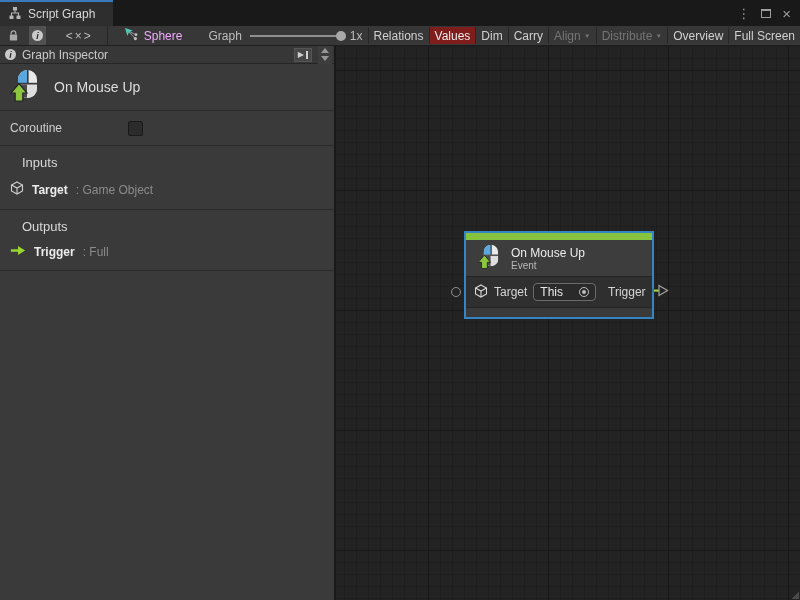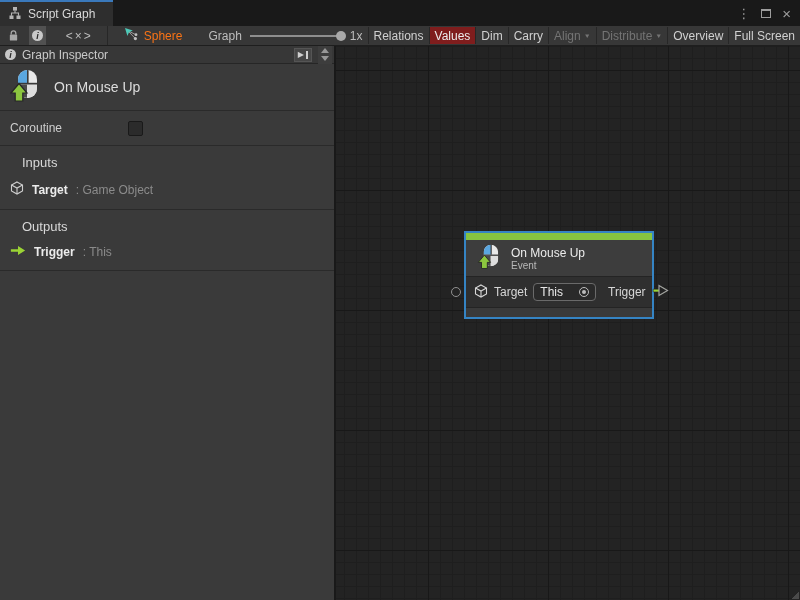--- a/index.html
+++ b/index.html
@@ -33,21 +33,21 @@
     display:flex; align-items:center; justify-content:center;
   }
   .info-badge {
     width:11px; height:11px; border-radius:50%; background:#c9c9c9; color:#2b2b2b;
     font-size:9px; font-weight:bold; display:flex; align-items:center; justify-content:center;
     font-style:italic;
   }
   .tb-code { margin-left:18px; width:44px; text-align:center; letter-spacing:2px; color:#bdbdbd; }
   .sep { width:1px; height:19px; background:#272727; flex:none; }
   .sep1 { margin-left:12px; }
-  .tb-target { display:flex; align-items:center; gap:6px; margin-left:16px; color:#f97316; }
+  .tb-target { display:flex; align-items:center; gap:6px; margin-left:16px; color:#f0abfc; }
   .tb-zoom { display:flex; align-items:center; margin-left:26px; gap:8px; color:#bdbdbd; }
   .zoom-track { width:92px; height:2px; background:#8f8f8f; position:relative; }
   .zoom-handle { position:absolute; right:-4px; top:-4px; width:10px; height:10px; border-radius:50%; background:#a9a9a9; }
   .tb-buttons { display:flex; align-items:stretch; height:17px; margin-left:5px; }
   .tb-btn {
     padding:0 5px; display:flex; align-items:center; gap:3px;
     border-left:1px solid #272727; color:#d0d0d0; cursor:default;
   }
   .tb-btn.active { background:#7f1d1d; color:#ececec; }
   .tb-btn.disabled { color:#747474; }
@@ -279,21 +279,21 @@
 
       <div class="insp-section">
         <div class="sec-header">Outputs</div>
         <div class="sec-row">
           <span>
             <svg width="16" height="11" viewBox="0 0 18 12">
               <path d="M1,4.5 H9 V1 L17,6 L9,11 V7.5 H1 Z" fill="#9bd435"></path>
             </svg>
           </span>
           <b>Trigger</b>
-          <span class="type">: This</span>
+          <span class="type">: Full</span>
         </div>
       </div>
 
       <div class="insp-fill"></div>
     </div>
 
     <div class="canvas">
 
       <div class="node">
         <div class="node-accent"></div>

